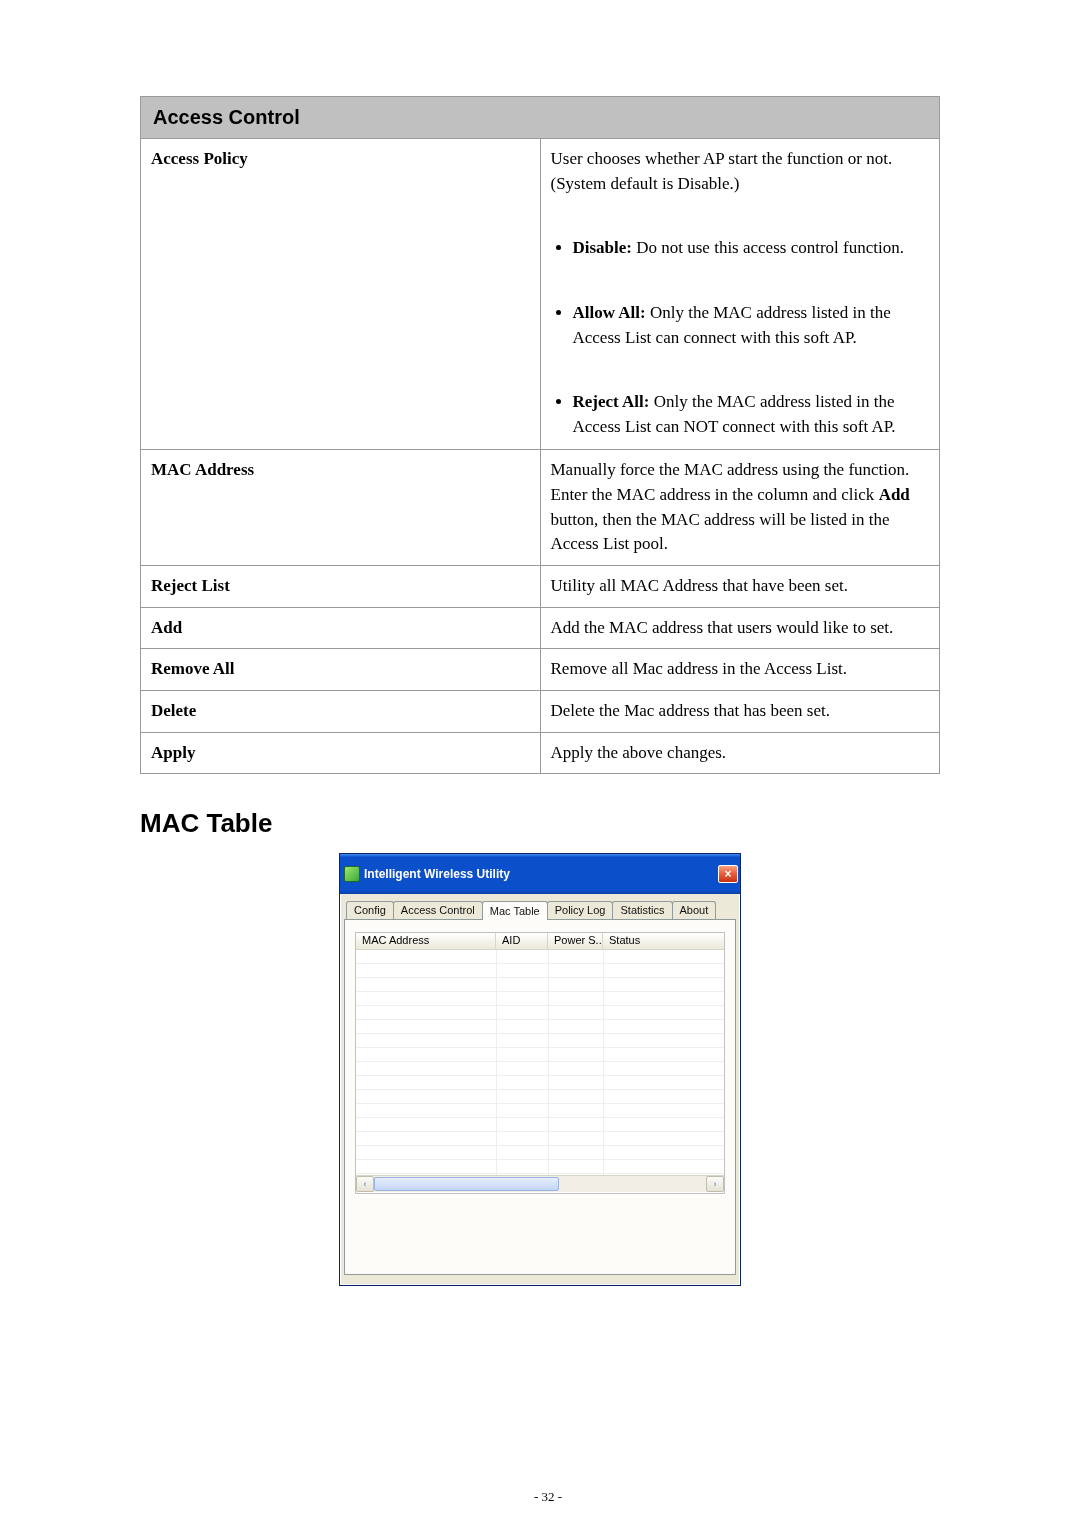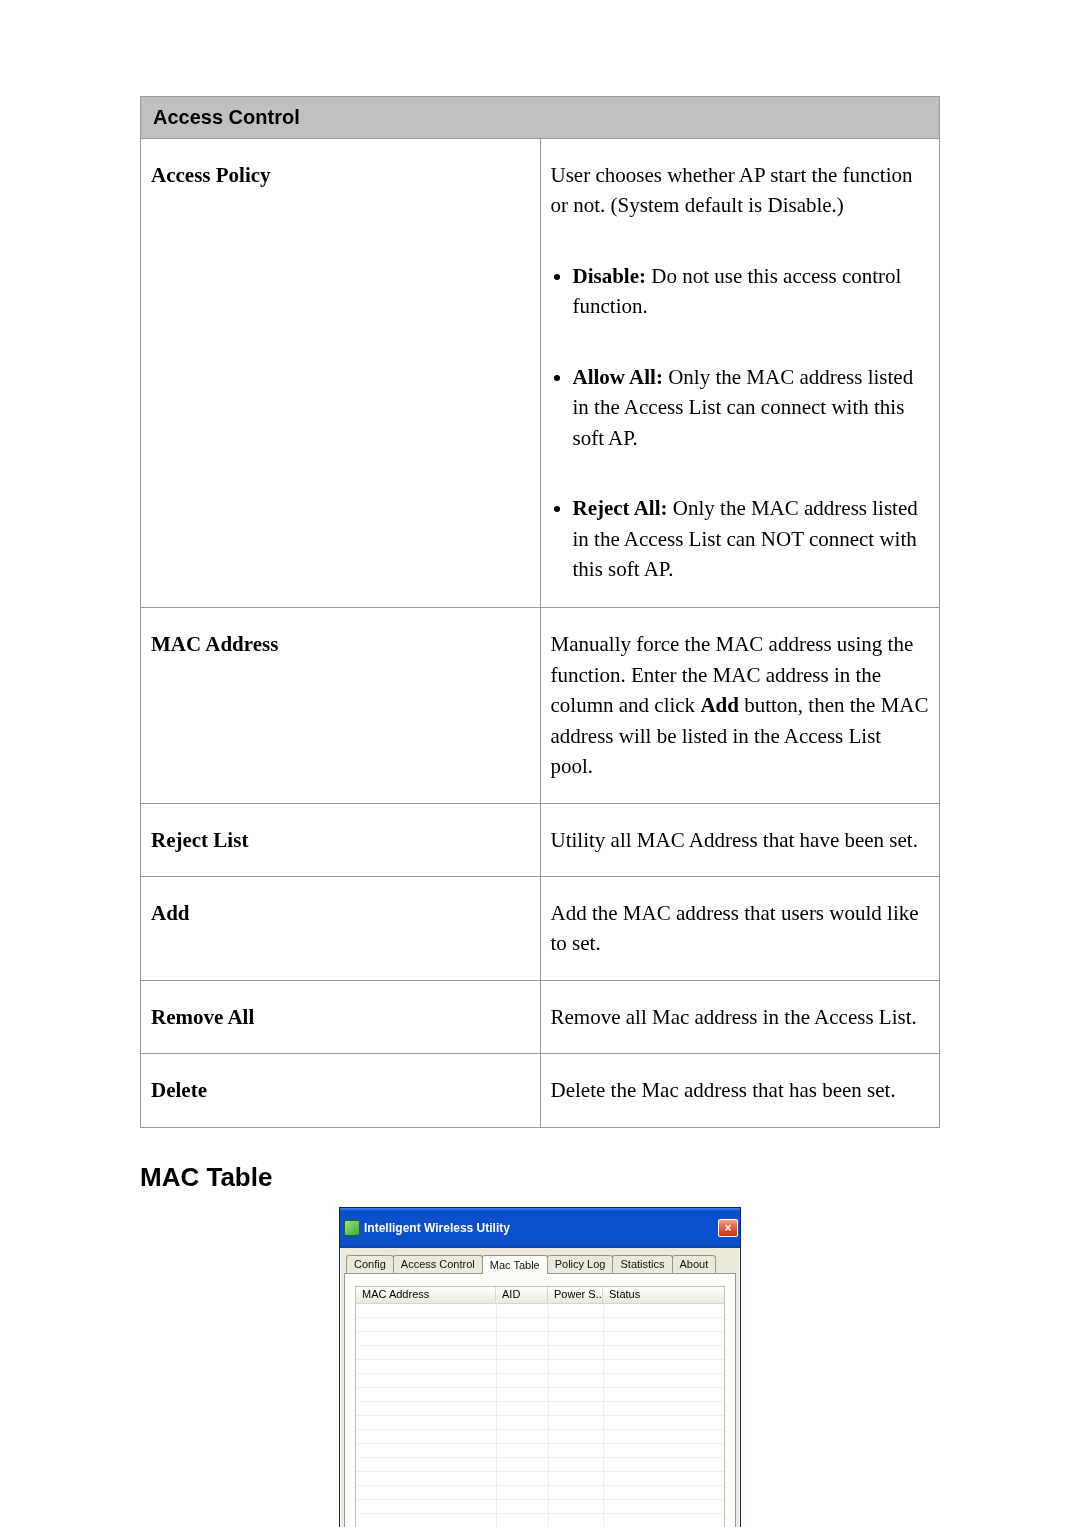--- a/index.html
+++ b/index.html
@@ -20,23 +20,23 @@
 
   
   .doc-table {
     width: 100%;
     border-collapse: collapse;
     table-layout: fixed;
     border: 1px solid #9a9a9a;
   }
   .doc-table td, .doc-table th {
     border: 1px solid #9a9a9a;
-    padding: 21px 10px;
+    padding: 8px 10px;
     vertical-align: top;
-    font-size: 21px;
+    font-size: 17px;
     line-height: 1.45;
     font-family: Liberation Serif, serif;
   }
   .doc-table td.label {
     width: 170px;
     font-weight: bold;
   }
   .doc-header td {
     background: #c0c0c0;
     font-family: Arial, Helvetica, sans-serif;
@@ -275,20 +275,24 @@
     <tr>
       <td class="label">Remove All</td>
       <td>Remove all Mac address in the Access List.</td>
     </tr>
 
     <tr>
       <td class="label">Delete</td>
       <td>Delete the Mac address that has been set.</td>
     </tr>
 
+    <tr>
+      <td class="label">Apply</td>
+      <td>Apply the above changes.</td>
+    </tr>
   </tbody>
     </table>
 
   <h2 class="section-title">MAC Table</h2>
 
   <div class="dialog-wrap">
     <div class="dialog">
       <div class="titlebar">
         <span class="app-icon"></span>
         <span class="title-text">Intelligent Wireless Utility</span>

